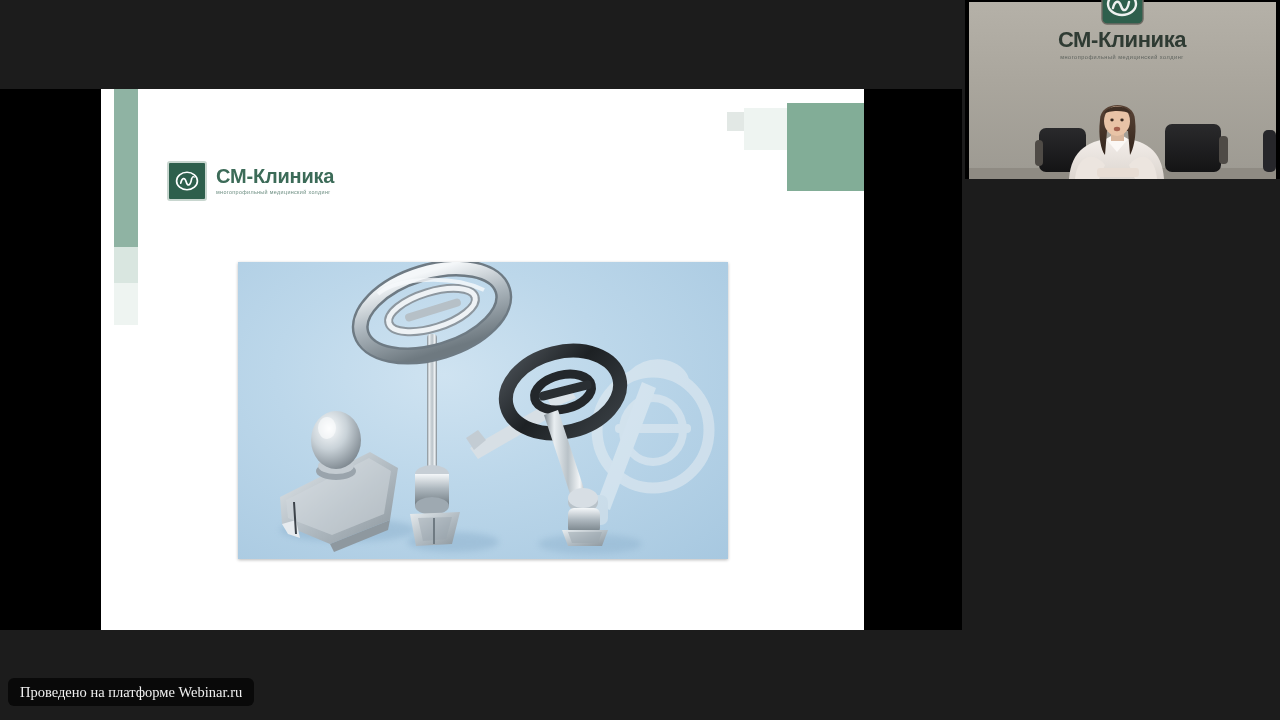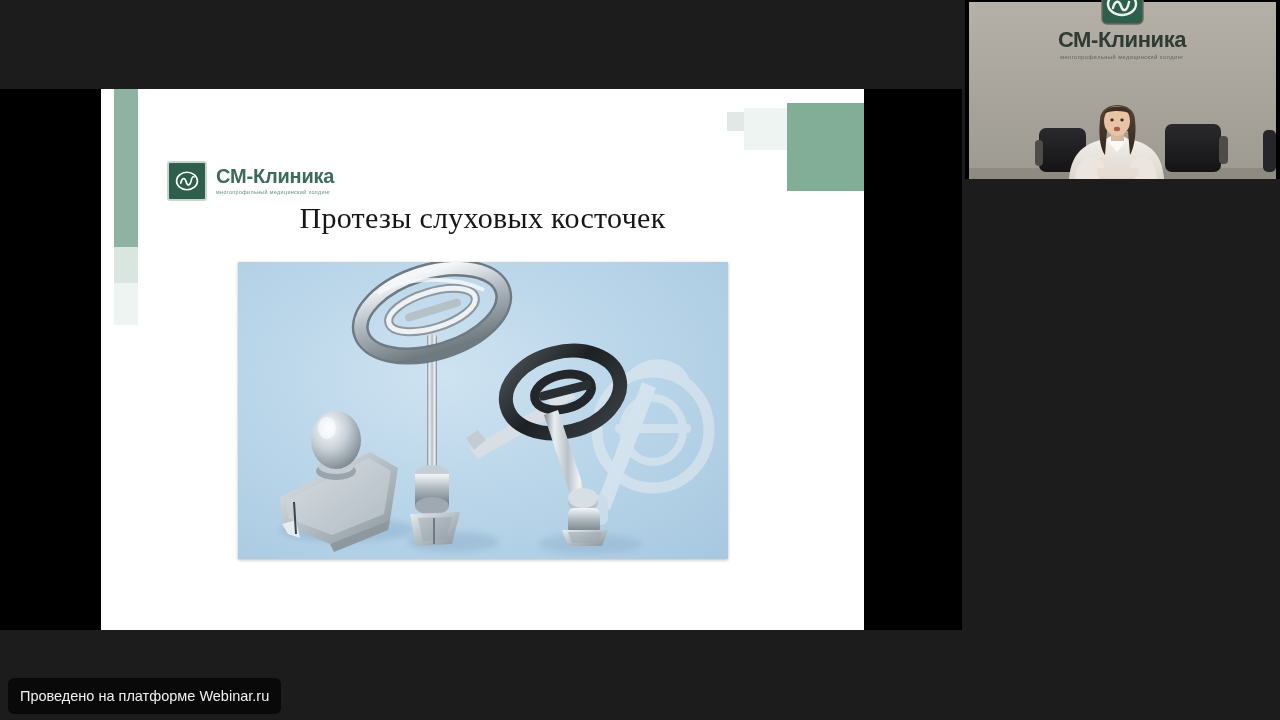--- a/index.html
+++ b/index.html
@@ -166,29 +166,30 @@
     background: #000000;
     overflow: hidden;
   }
   .webcam svg { display: block; width: 100%; height: 100%; }
 
   
   .platform-badge {
     position: absolute;
     left: 8px;
     top: 678px;
-    height: 36px;
+    height: 28px;
     padding: 0 12px;
     display: flex;
     align-items: center;
     background: #090909;
     border-radius: 6px;
     color: #f0f0f0;
     font-size: 14.5px;
     white-space: nowrap;
+    font-family: Liberation Serif, serif;
   }
 </style>
 </head>
 <body>
 
 <div class="stage"></div>
 
 <div class="slide">
 
   <div class="deco-left-strip"></div>
@@ -206,21 +207,20 @@
         <path d="M10.5 20.5 C12 13.5, 15.5 13.5, 17 19 C18.5 24.5, 22 24.5, 23.5 15.5" fill="none" stroke="#ffffff" stroke-width="2" stroke-linecap="round"></path>
         <path d="M23.5 15.5 C24.2 12.8, 25.6 12.2, 26.6 13.4" fill="none" stroke="#ffffff" stroke-width="1.6" stroke-linecap="round"></path>
       </svg>
     </div>
     <div class="logo-words">
       <div class="logo-name">СМ-Клиника</div>
       <div class="logo-tagline">многопрофильный медицинский холдинг</div>
     </div>
   </div>
 
-  <div class="slide-title">Протезы слуховых косточек</div>
 
   <div class="picture">
     <svg viewBox="0 0 490 297" aria-hidden="true">
       <defs>
         <linearGradient id="metalV" x1="0" y1="0" x2="1" y2="0">
           <stop offset="0%" stop-color="#7f8a92"></stop>
           <stop offset="22%" stop-color="#e9eef1"></stop>
           <stop offset="52%" stop-color="#b9c2c8"></stop>
           <stop offset="78%" stop-color="#f2f5f7"></stop>
           <stop offset="100%" stop-color="#78838b"></stop>

